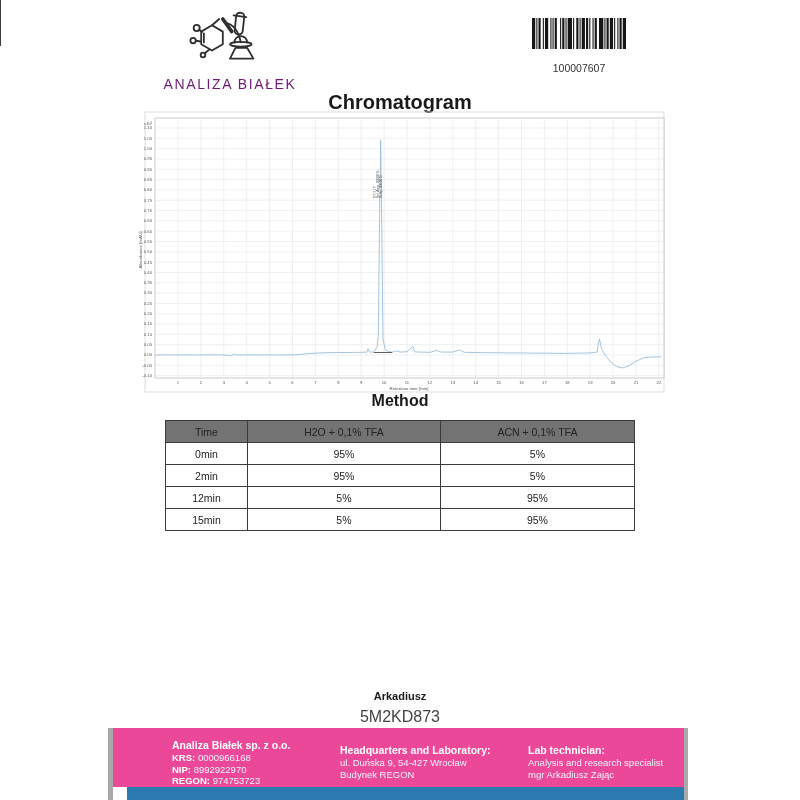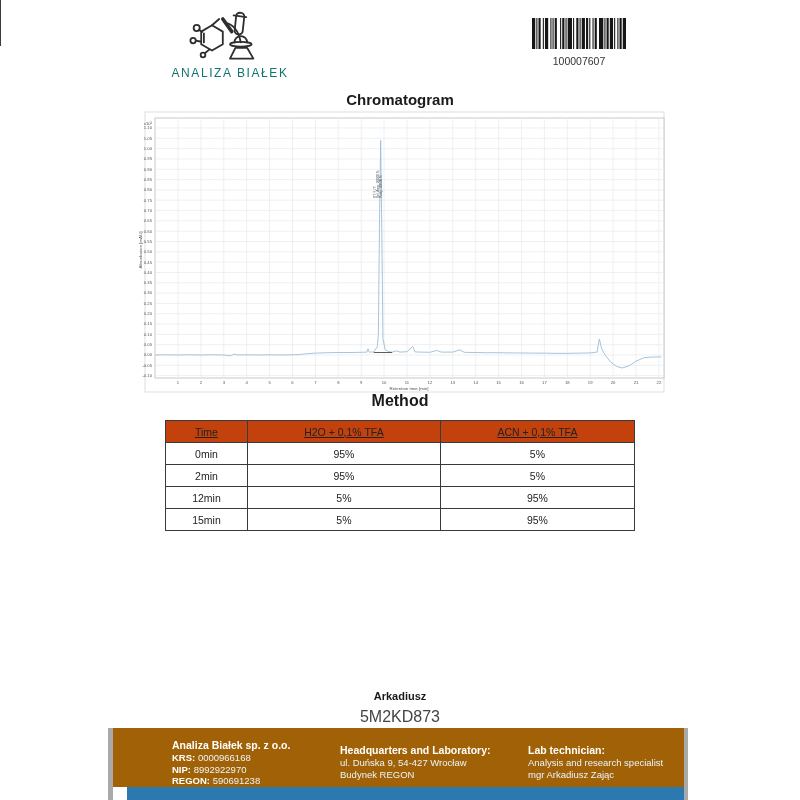--- a/index.html
+++ b/index.html
@@ -2,38 +2,38 @@
 <html><head>
 <meta charset="utf-8">
 <style>
   html,body{margin:0;padding:0;background:#ffffff;}
   body{font-family:"Liberation Sans", sans-serif;color:#222;}
   #page{position:relative;width:800px;height:800px;background:#fff;overflow:hidden;}
 
   
   .logo-wrap{position:absolute;left:155px;top:10px;width:150px;height:74px;text-align:center;}
   .logo-art{display:block;margin:0 auto;}
-  .logo-text{display:block;margin-top:2px;font-size:12px;letter-spacing:1.6px;color:#0f766e;}
+  .logo-text{display:block;margin-top:12px;font-size:14px;letter-spacing:1.6px;color:#701a75;}
 
   .barcode-wrap{position:absolute;left:531px;top:18px;width:96px;text-align:center;}
-  .barcode-num{display:block;margin-top:2px;font-size:10.5px;color:#333;}
+  .barcode-num{display:block;margin-top:9px;font-size:10.5px;color:#333;}
 
   .doc-title{position:absolute;left:0;width:800px;text-align:center;font-weight:bold;color:#1a1a1a;}
-  #title-chromatogram{top:91px;font-size:15px;}
+  #title-chromatogram{top:91px;font-size:20px;}
   #title-method{top:392px;font-size:16px;}
 
   
   .chart-wrap{position:absolute;left:138px;top:110px;width:528px;height:284px;}
   .chart-wrap svg{display:block;}
   .chart-wrap text{font-family:"Liberation Sans", sans-serif;fill:#555;}
 
   
   .method-table{position:absolute;left:165px;top:420px;width:470px;border-collapse:collapse;font-size:10.5px;color:#222;}
   .method-table th,.method-table td{border:1px solid #3a3a3a;height:21px;text-align:center;font-weight:normal;padding:0 4px;}
-  .method-table thead th{background:#c2410c;text-decoration:underline;}
+  .method-table thead th{background:#737373;}
 
   
   .password-label{position:absolute;left:0;top:690px;width:800px;text-align:center;font-size:11px;font-weight:bold;color:#1a1a1a;}
   .password-value{position:absolute;left:0;top:708px;width:800px;text-align:center;font-size:16px;color:#444;}
 
   
   .footer-band{position:absolute;left:113px;top:728px;width:571px;height:59px;}
   .footer-strip{position:absolute;left:127px;top:787px;width:557px;height:13px;}
   .footer-sliver{position:absolute;background:#a9a9a9;}
   .fcol{position:absolute;color:#ffffff;font-size:9.5px;line-height:11.5px;}
@@ -250,26 +250,26 @@
           <td>95%</td>
         </tr>
       </tbody>
   </table>
 
   <div class="password-label">Arkadiusz</div>
   <div class="password-value">5M2KD873</div>
 
   <span class="footer-sliver" style="left:108px;top:728px;width:5px;height:72px;"></span>
   <span class="footer-sliver" style="left:684px;top:728px;width:4px;height:72px;"></span>
-  <div class="footer-band" id="footer-band" style="background: #a16207;">
+  <div class="footer-band" id="footer-band" style="background: #ec4899;">
     <div class="fcol" style="left:59px;top:11px;">
       <div class="head">Analiza Białek sp. z o.o.</div>
       <div><span class="lbl">KRS:</span> <span class="val">0000966168</span></div>
       <div><span class="lbl">NIP:</span> <span class="val">8992922970</span></div>
-      <div><span class="lbl">REGON:</span> <span class="val">590691238</span></div>
+      <div><span class="lbl">REGON:</span> <span class="val">974753723</span></div>
     </div>
     <div class="fcol" style="left:227px;top:16px;">
       <div class="head">Headquarters and Laboratory:</div>
       <div class="val">ul. Duńska 9, 54-427 Wrocław</div>
       <div class="val">Budynek REGON</div>
     </div>
     <div class="fcol" style="left:415px;top:16px;">
       <div class="head">Lab technician:</div>
       <div class="val">Analysis and research specialist</div>
       <div class="val">mgr Arkadiusz Zając</div>

